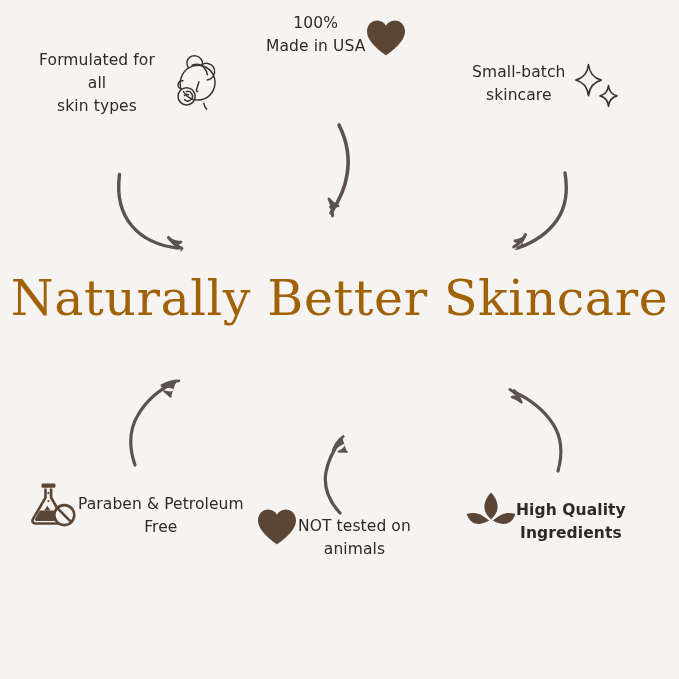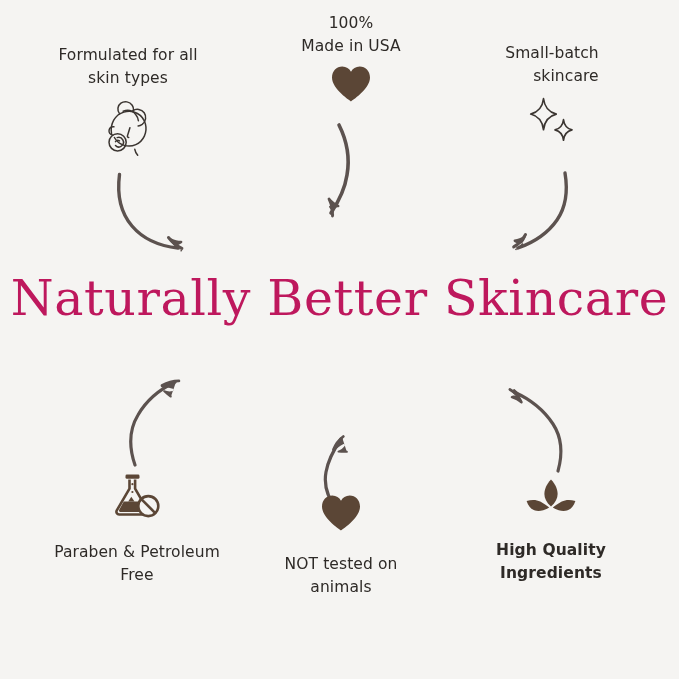--- a/index.html
+++ b/index.html
@@ -17,21 +17,21 @@
     position: relative;
     width: 679px;
     height: 679px;
     background: #f5f4f2;
   }
 
   
   .feature {
     position: absolute;
     display: flex;
-    flex-direction: column;
+    flex-direction: row;
     align-items: center;
     text-align: center;
   }
   .feature-label {
     font-family: "DejaVu Sans", sans-serif;
     font-size: 15.5px;
     line-height: 1.48;
     color: #2e2a27;
     letter-spacing: 0.1px;
     white-space: pre-line;
@@ -57,28 +57,28 @@
     position: absolute;
     left: 0;
     right: 0;
     top: 274px;
     text-align: center;
     font-family: "DejaVu Serif", serif;
     font-weight: 400;
     font-size: 49px;
     line-height: 1;
     letter-spacing: 0.6px;
-    color: #be185d;
+    color: #a16207;
     -webkit-font-smoothing: antialiased;
   }
 
   
   #f-skin   { left: 28px;  top: 44px;  width: 200px; justify-content: center; }
   #f-usa    { left: 266px; top: 12px;  width: 170px; }
-  #f-batch  { left: 472px; top: 42px;  width: 160px; text-align: right; }
+  #f-batch  { left: 472px; top: 54px;  width: 160px; }
 
   
   #f-paraben { left: 28px;  top: 472px; width: 218px; }
   #f-animals { left: 256px; top: 494px; width: 170px; }
   #f-quality { left: 466px; top: 478px; width: 170px; font-weight: bold; }
 
   
   #a-skin    { left: 110px; top: 172px; }
   #a-usa     { left: 312px; top: 122px; }
   #a-batch   { left: 492px; top: 170px; }

